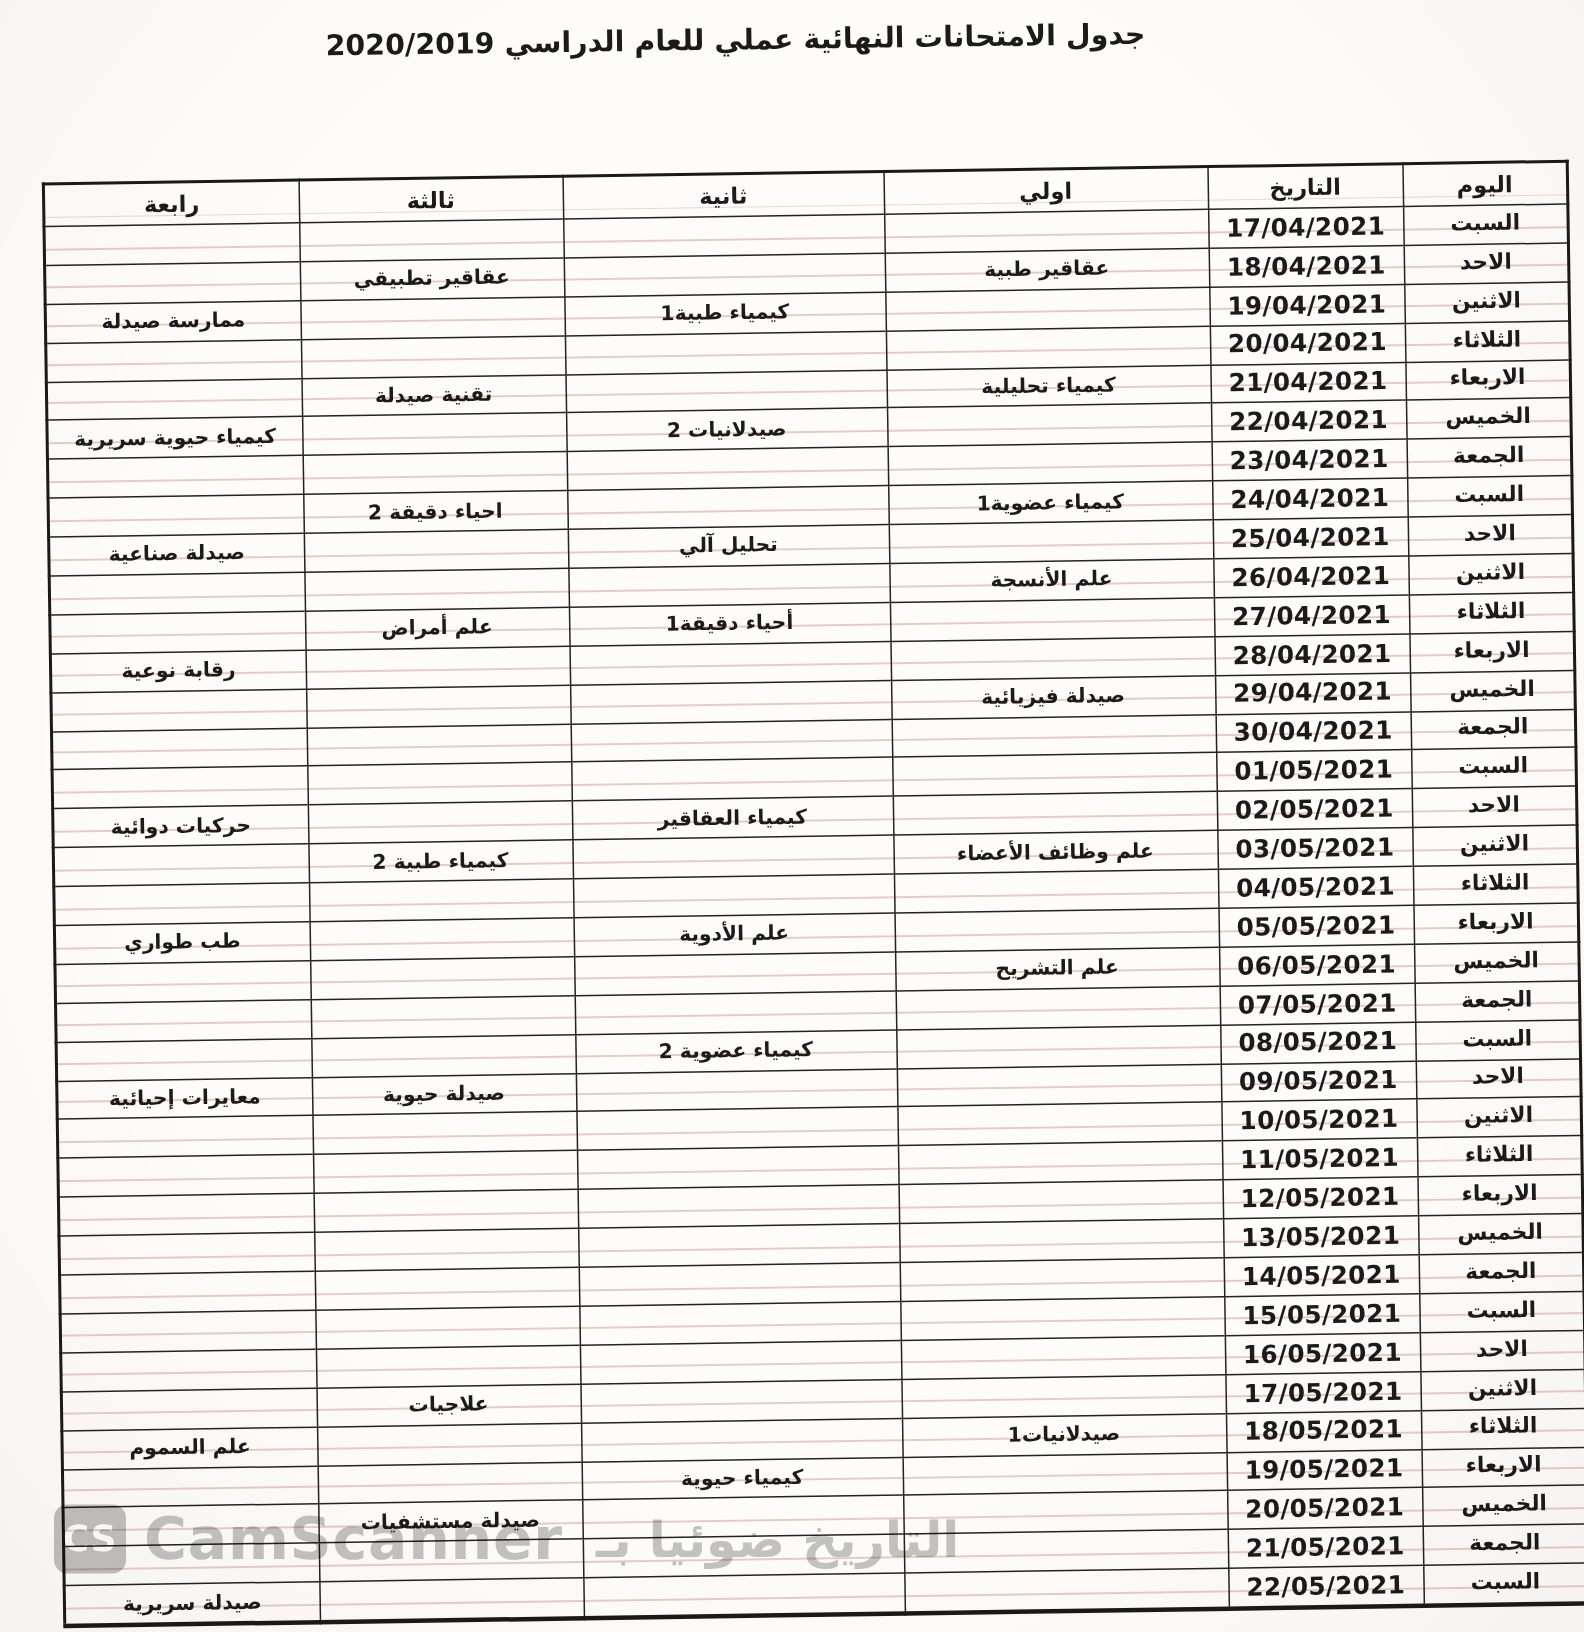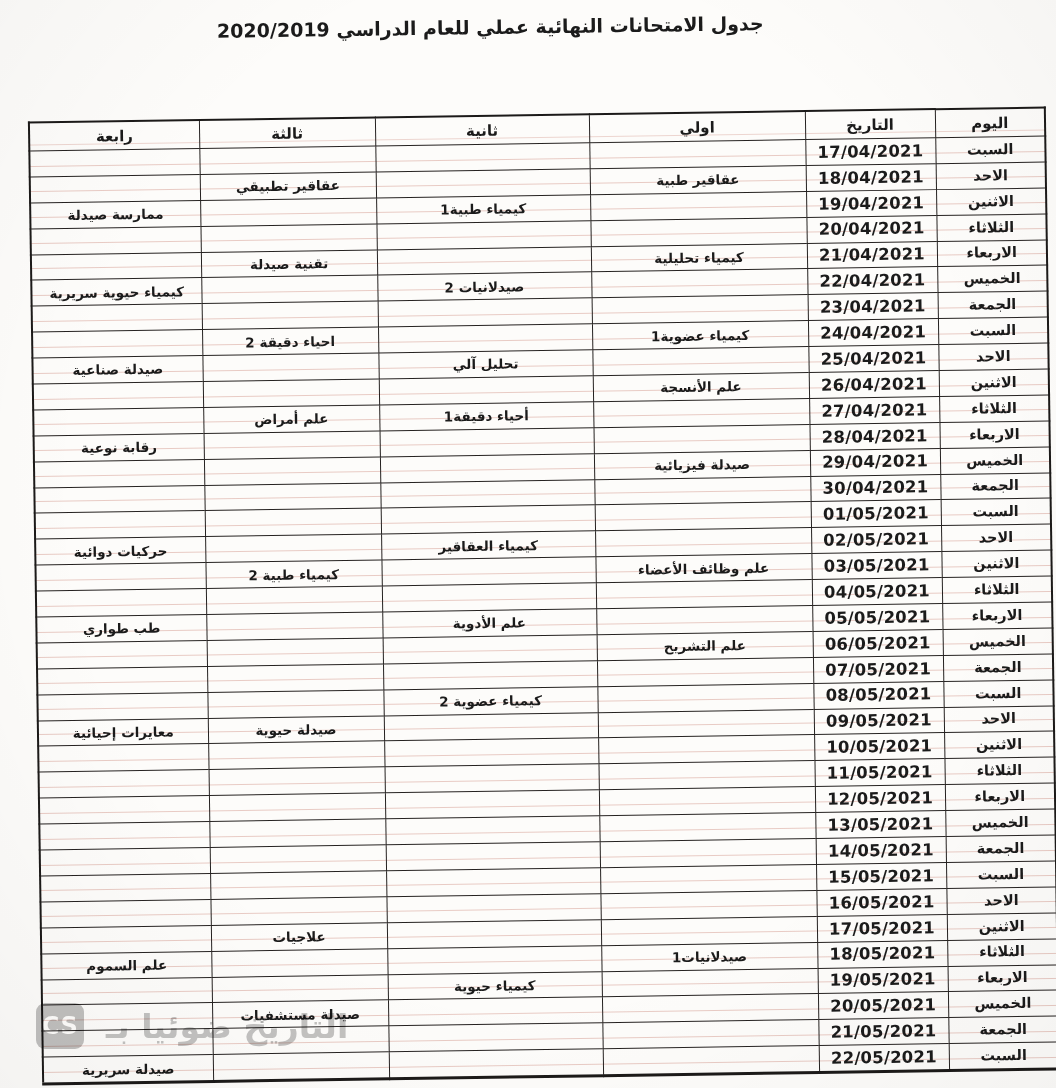--- a/index.html
+++ b/index.html
@@ -389,16 +389,17 @@
             <td class="subj">صيدلة سريرية</td>
           </tr>
         </tbody>
     </table>
   </div>
 
   <div class="watermark">
     <div class="wm-logo">
       <span>CS</span>
     </div>
+    <span class="wm-name">CamScanner</span>
     <span class="wm-arabic">التاريخ ضوئيا بـ</span>
   </div>
 
 </div>
 
 </body></html>

